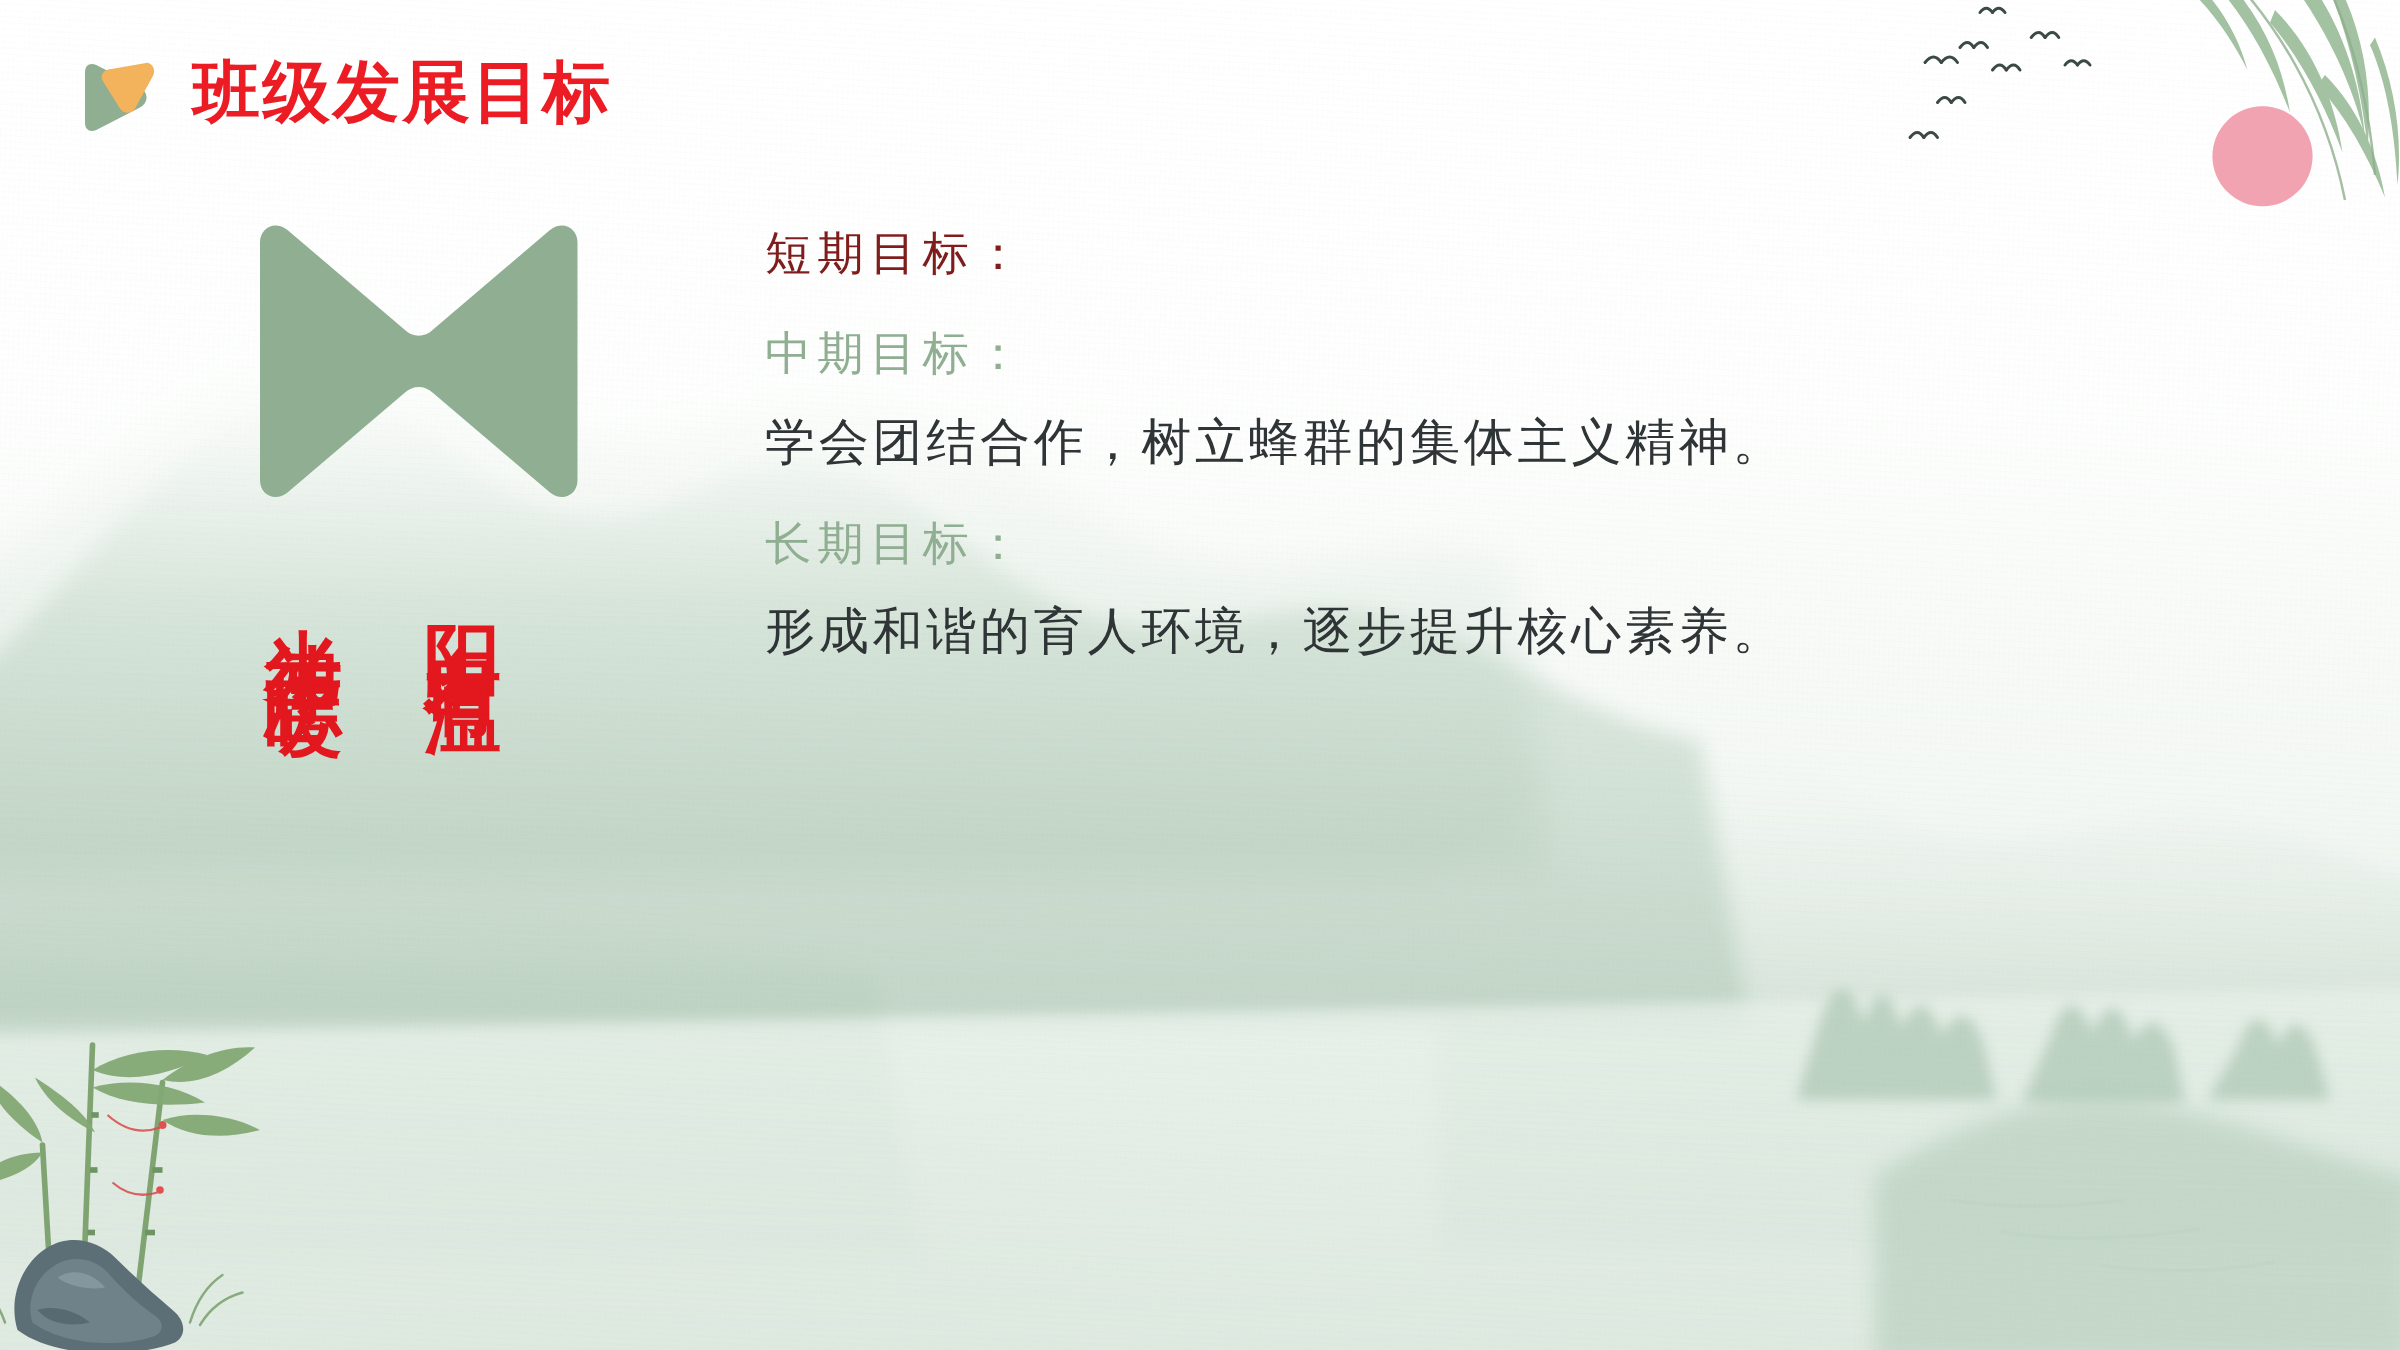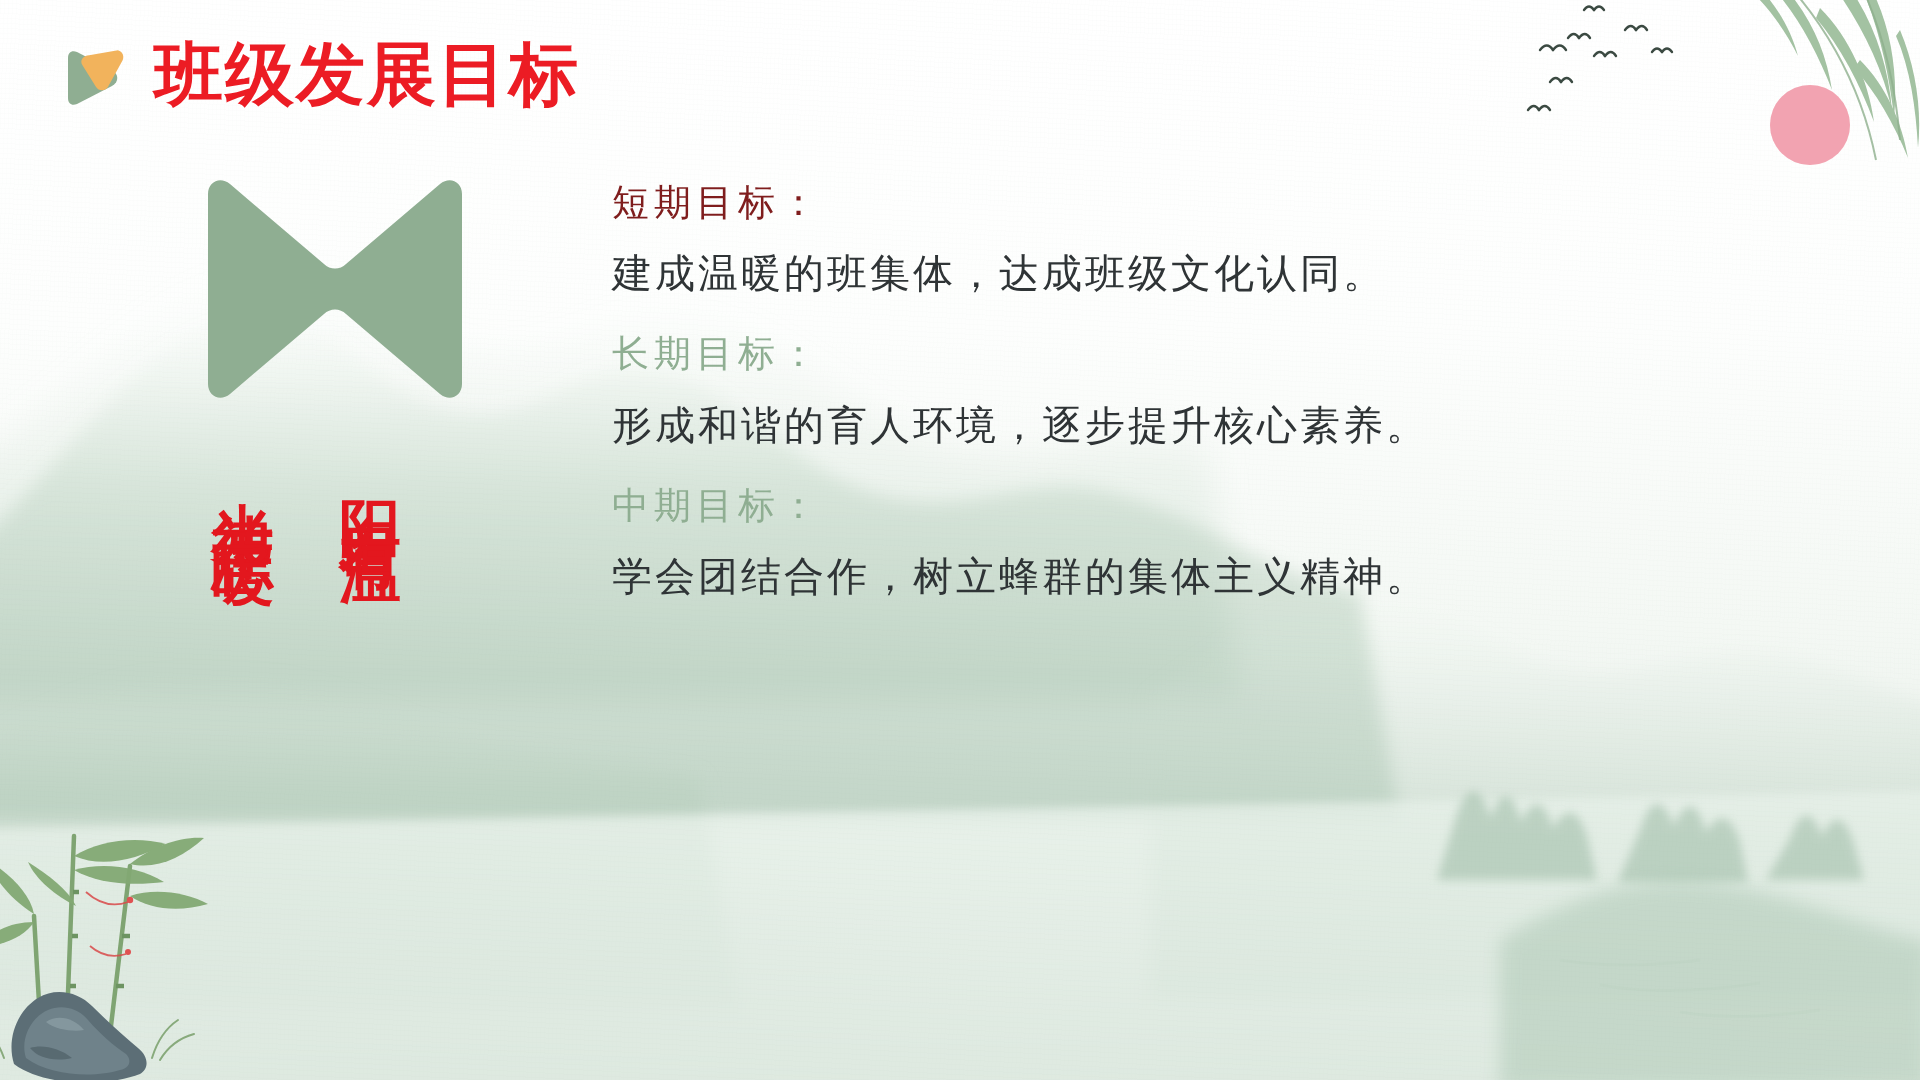--- a/index.html
+++ b/index.html
@@ -36,21 +36,21 @@
   
   .title-row{
     position:absolute;left:60px;top:38px;
     display:flex;align-items:center;gap:22px;
   }
   .play-icon{position:relative;width:72px;height:72px;}
   .play-icon svg{display:block;}
   .slide-title{
     font-family:"DejaVu Sans", sans-serif;
     font-weight:bold;
-    font-size:69px;
+    font-size:54px;
     letter-spacing:2px;
     line-height:1;
     white-space:nowrap;
   }
 
   
   .bowtie{
     position:absolute;left:190px;top:178px;
     width:290px;height:222px;
   }
@@ -279,28 +279,27 @@
 
   <div class="vertical-text">
     <span class="v-col" style="color: rgb(227, 23, 30);">阳自有温</span>
     <span class="v-col" style="color: rgb(227, 23, 30);">光律志暖</span>
   </div>
 
   <div class="goals">
 
     <div class="goal-block">
       <div class="goal-label" style="color: #7f1d1d;">短期目标：</div>
-      <div class="goal-body" style="color: rgb(47, 52, 54);">建成温暖的班集体，达成班级文化认同。</div>
+    </div>
+
+    <div class="goal-block">
+      <div class="goal-label" style="color: rgb(143, 174, 146);">中期目标：</div>
+      <div class="goal-body" style="color: rgb(47, 52, 54);">学会团结合作，树立蜂群的集体主义精神。</div>
     </div>
 
     <div class="goal-block">
       <div class="goal-label" style="color: rgb(143, 174, 146);">长期目标：</div>
       <div class="goal-body" style="color: rgb(47, 52, 54);">形成和谐的育人环境，逐步提升核心素养。</div>
     </div>
 
-    <div class="goal-block">
-      <div class="goal-label" style="color: rgb(143, 174, 146);">中期目标：</div>
-      <div class="goal-body" style="color: rgb(47, 52, 54);">学会团结合作，树立蜂群的集体主义精神。</div>
-    </div>
-
   </div>
 
 </div>
 
 </body></html>

